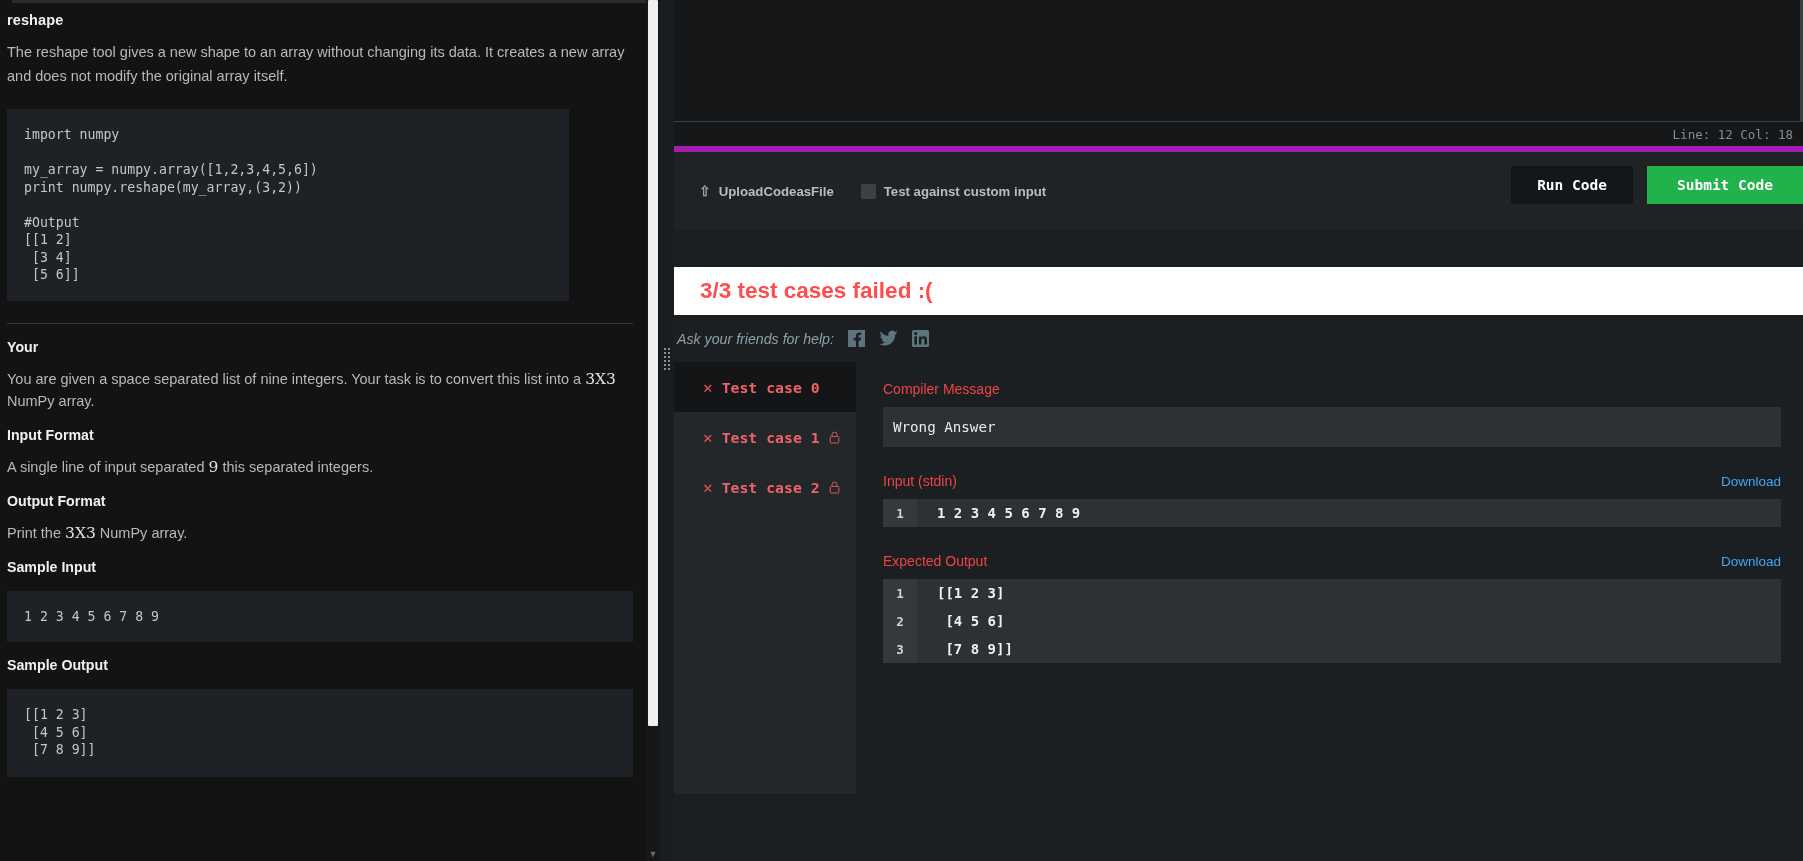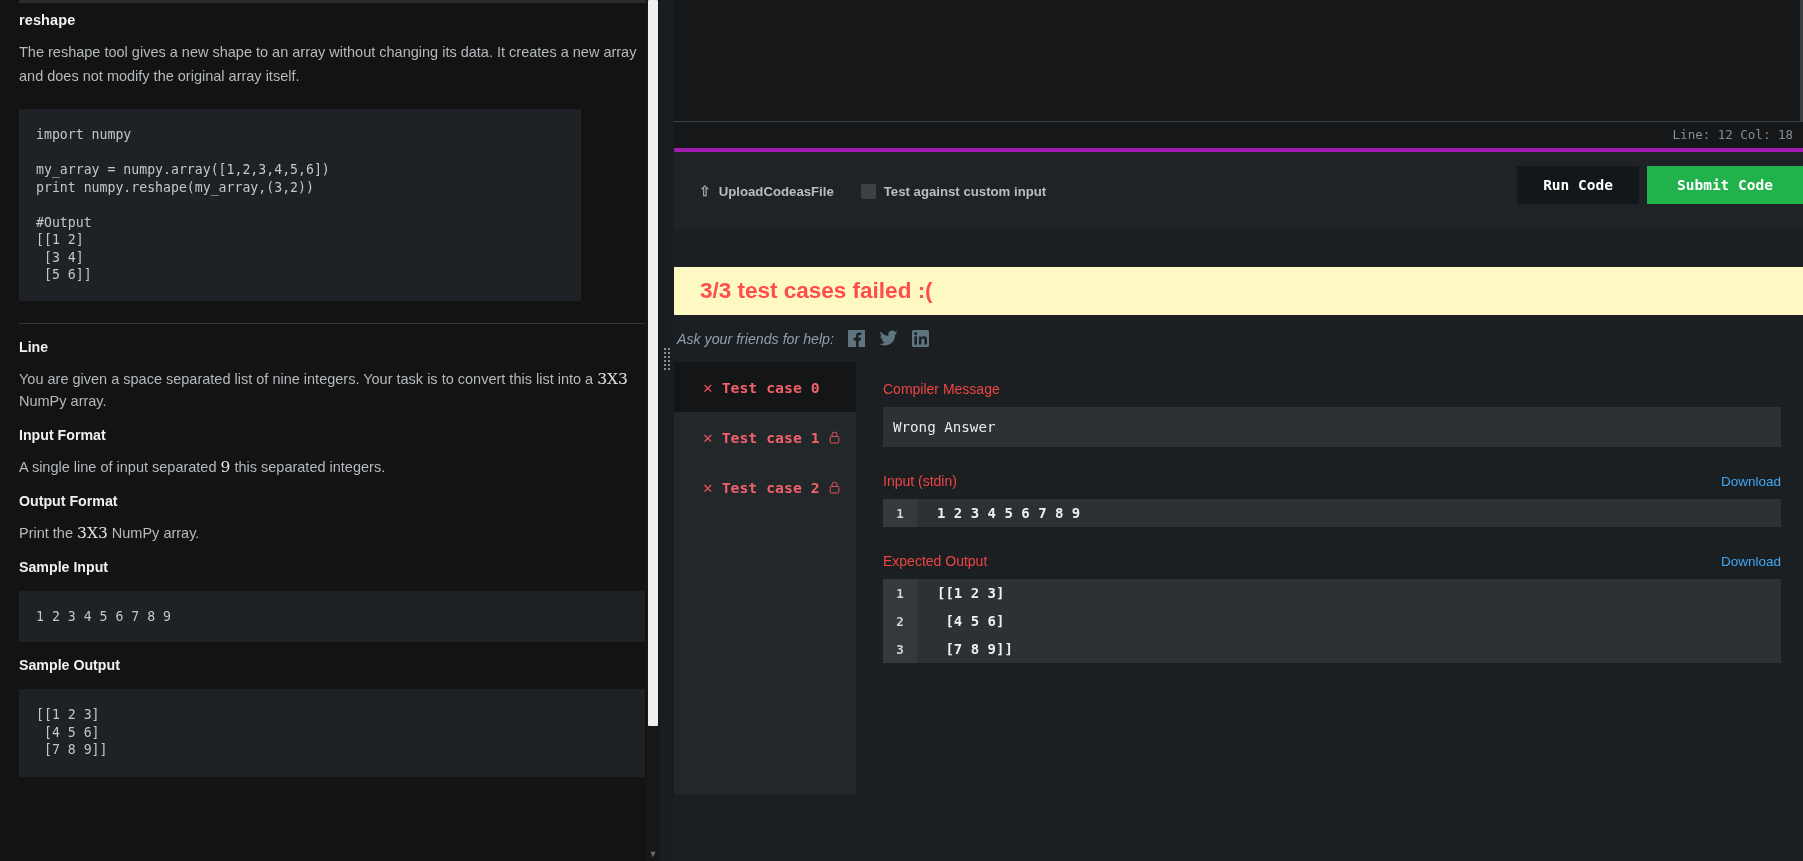--- a/index.html
+++ b/index.html
@@ -9,21 +9,21 @@
     font-family: "Liberation Sans", sans-serif;
     overflow: hidden;
   }
   .page { position: relative; width: 1803px; height: 861px; display: flex; }
 
   
   .left-pane {
     width: 660px; height: 861px;
     background: #131313;
     position: relative;
-    padding: 0 19px;
+    padding: 0 7px;
     overflow: hidden;
   }
   .top-rule {
     height: 3px; background: #2a2d30; width: 637px; margin: 0 auto;
   }
   .prob-title {
     font-size: 14.5px; font-weight: bold; color: #f0f0f0;
     margin-top: 9px; margin-bottom: 0; letter-spacing: .1px;
   }
   .prob-para {
@@ -90,55 +90,55 @@
   }
   .editor-area {
     height: 122px; background: #151719; border-bottom: 1px solid #3b4045;
     position: relative;
   }
   .editor-scroll-right {
     position: absolute; right: 0; top: 0; width: 3px; height: 122px;
     background: #3a3f43;
   }
   .status-line {
-    height: 30px; background: #151719; border-bottom: 4px solid #a21caf;
+    height: 30px; background: #151719; border-bottom: 6px solid #a21caf;
     text-align: right; padding-right: 10px;
     font-family: "DejaVu Sans Mono", monospace;
     font-size: 12.5px; color: #848d93; line-height: 26px;
   }
   .toolbar {
     height: 78px; background: #1f2326;
     display: flex; align-items: center; position: relative;
   }
   .tb-left { display: flex; align-items: center; padding-left: 25px; gap: 27px; }
   .tb-item {
     display: flex; align-items: center; gap: 8px;
     font-size: 13.2px; color: #b6bec3; font-weight: bold;
   }
   .up-icon { font-size: 14px; color: #9aa3a8; }
   .chk {
     width: 15px; height: 15px; background: #3b4145; border-radius: 2px;
     display: inline-block;
   }
   .tb-right {
     position: absolute; right: 0; top: 14px;
-    display: flex; gap: 8px; align-items: center;
+    display: flex; gap: 14px; align-items: center;
   }
   .btn {
     font-family: "DejaVu Sans Mono", monospace;
     font-size: 14.5px; font-weight: bold;
     padding: 11px 26px; border: none; cursor: pointer;
   }
   .btn-run { background: #141719; color: #ffffff; }
   .btn-submit { background: #22b24c; color: #ffffff; padding: 11px 30px; }
 
   .gap-band { height: 37px; background: #1b1f22; }
 
   .fail-banner {
-    background: #fef9c3; height: 48px;
+    background: #ffffff; height: 48px;
     display: flex; align-items: center; padding-left: 26px;
   }
   .fail-banner span {
     color: #ff4d4d; font-size: 22.5px; font-weight: bold;
   }
   .share-row {
     height: 47px; background: #1b1f22;
     display: flex; align-items: center; padding-left: 3px; gap: 14px;
   }
   .share-label { font-size: 14.2px; color: #8fa0aa; font-style: italic; }
@@ -206,21 +206,21 @@
 my_array = numpy.array([1,2,3,4,5,6])
 print numpy.reshape(my_array,(3,2))
 
 #Output
 [[1 2]
  [3 4]
  [5 6]]</div>
 
     <div class="divider"></div>
 
-    <div class="sec-head">Line</div>
+    <div class="sec-head">Your</div>
     <div class="sec-text"><span>You are given a space separated list of nine integers. Your task is to convert this list into a </span><span class="mono-inline">3X3</span><span> NumPy array.</span></div>
 
     <div class="sec-head">Input Format</div>
     <div class="sec-text"><span>A single line of input separated </span><span class="mono-inline">9</span><span> this separated integers.</span></div>
 
     <div class="sec-head">Output Format</div>
     <div class="sec-text"><span>Print the </span><span class="mono-inline">3X3</span><span> NumPy array.</span></div>
 
     <div class="sec-head">Sample Input</div>
     <div class="sample-box">1 2 3 4 5 6 7 8 9</div>

